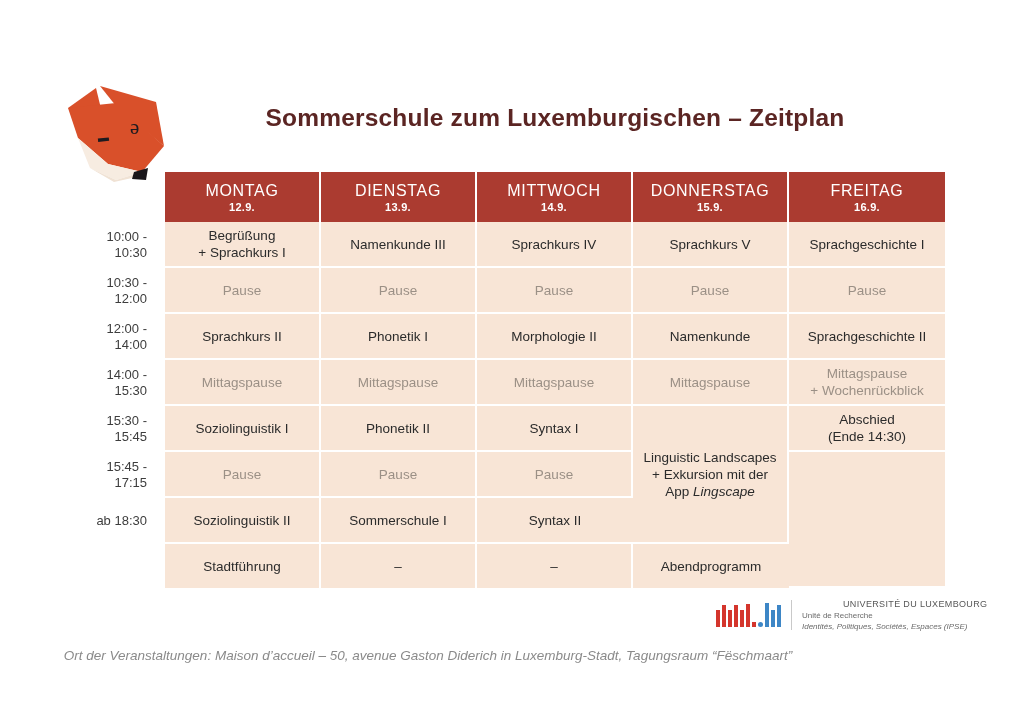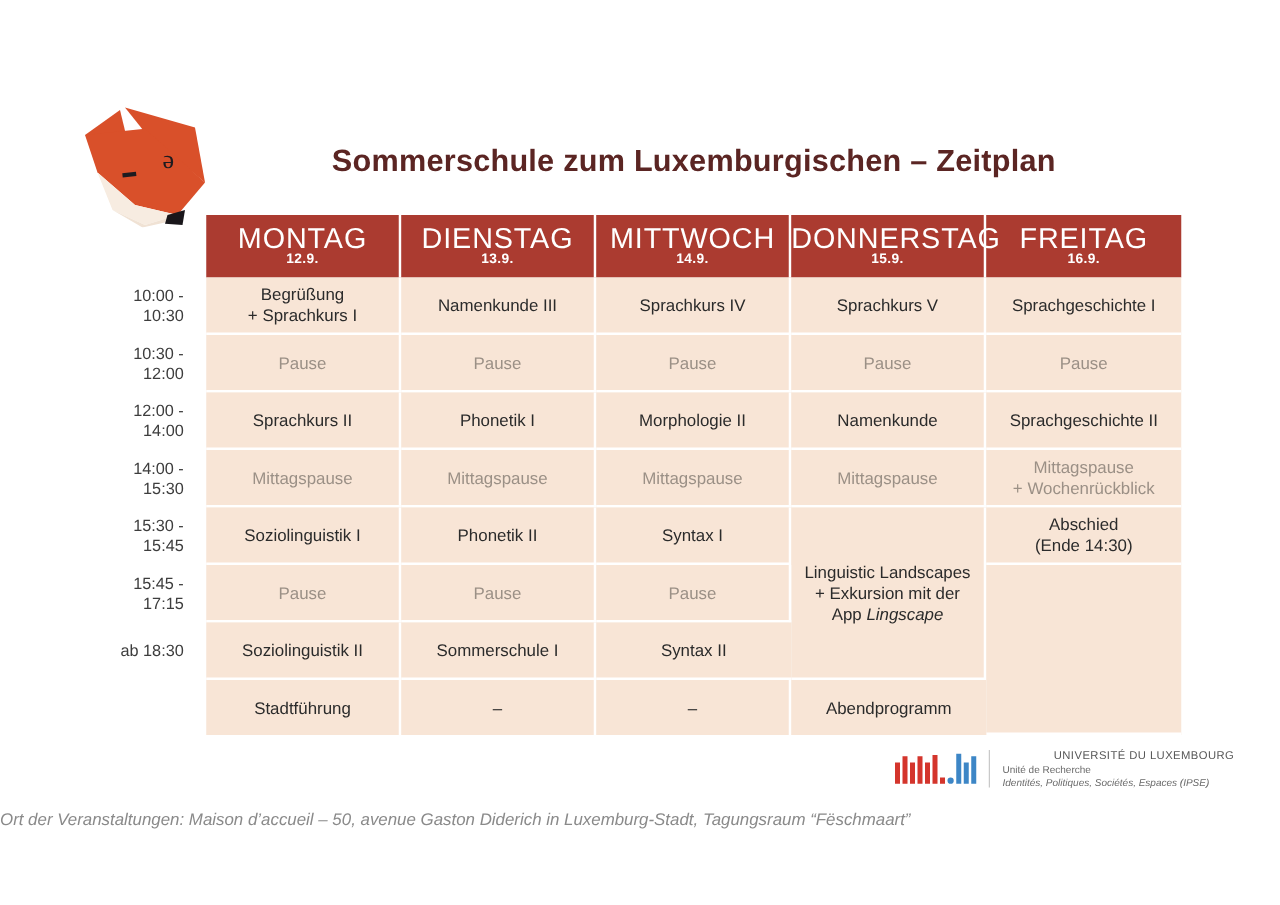--- a/index.html
+++ b/index.html
@@ -29,21 +29,20 @@
     position: absolute;
     left: 165px;
     top: 104px;
     width: 780px;
     text-align: center;
     font-size: 24.5px;
     font-weight: bold;
     color: #5b2523;
     letter-spacing: 0.2px;
     white-space: nowrap;
-    margin-top: 12px;
   }
 
   
   #schedule {
     position: absolute;
     left: 165px;
     top: 172px;
     width: 780px;
   }
   #schedule table {
@@ -61,21 +60,21 @@
   
   .hdr-cell {
     background: #ab3b30;
     color: #ffffff;
     height: 50px;
     border-right: 2px solid #ffffff;
     padding: 4px 2px 6px 2px;
   }
   .hdr-cell:last-child { border-right: none; }
   .hdr-day {
-    font-size: 23px;
+    font-size: 16px;
     font-weight: normal;
     line-height: 19px;
     letter-spacing: 0.7px;
   }
   .hdr-date {
     font-size: 11px;
     font-weight: bold;
     line-height: 14px;
     letter-spacing: 0.3px;
   }
@@ -171,21 +170,21 @@
     color: #6b6b6b;
     font-style: italic;
   }
 
   
   #footer-note {
     position: absolute;
     left: 0;
     top: 648px;
     width: 856px;
-    text-align: left;
+    text-align: center;
     font-size: 13.5px;
     font-style: italic;
     color: #8a8a8a;
     white-space: nowrap;
   }
 </style>
 </head>
 <body>
 
 <div id="fox-logo">

